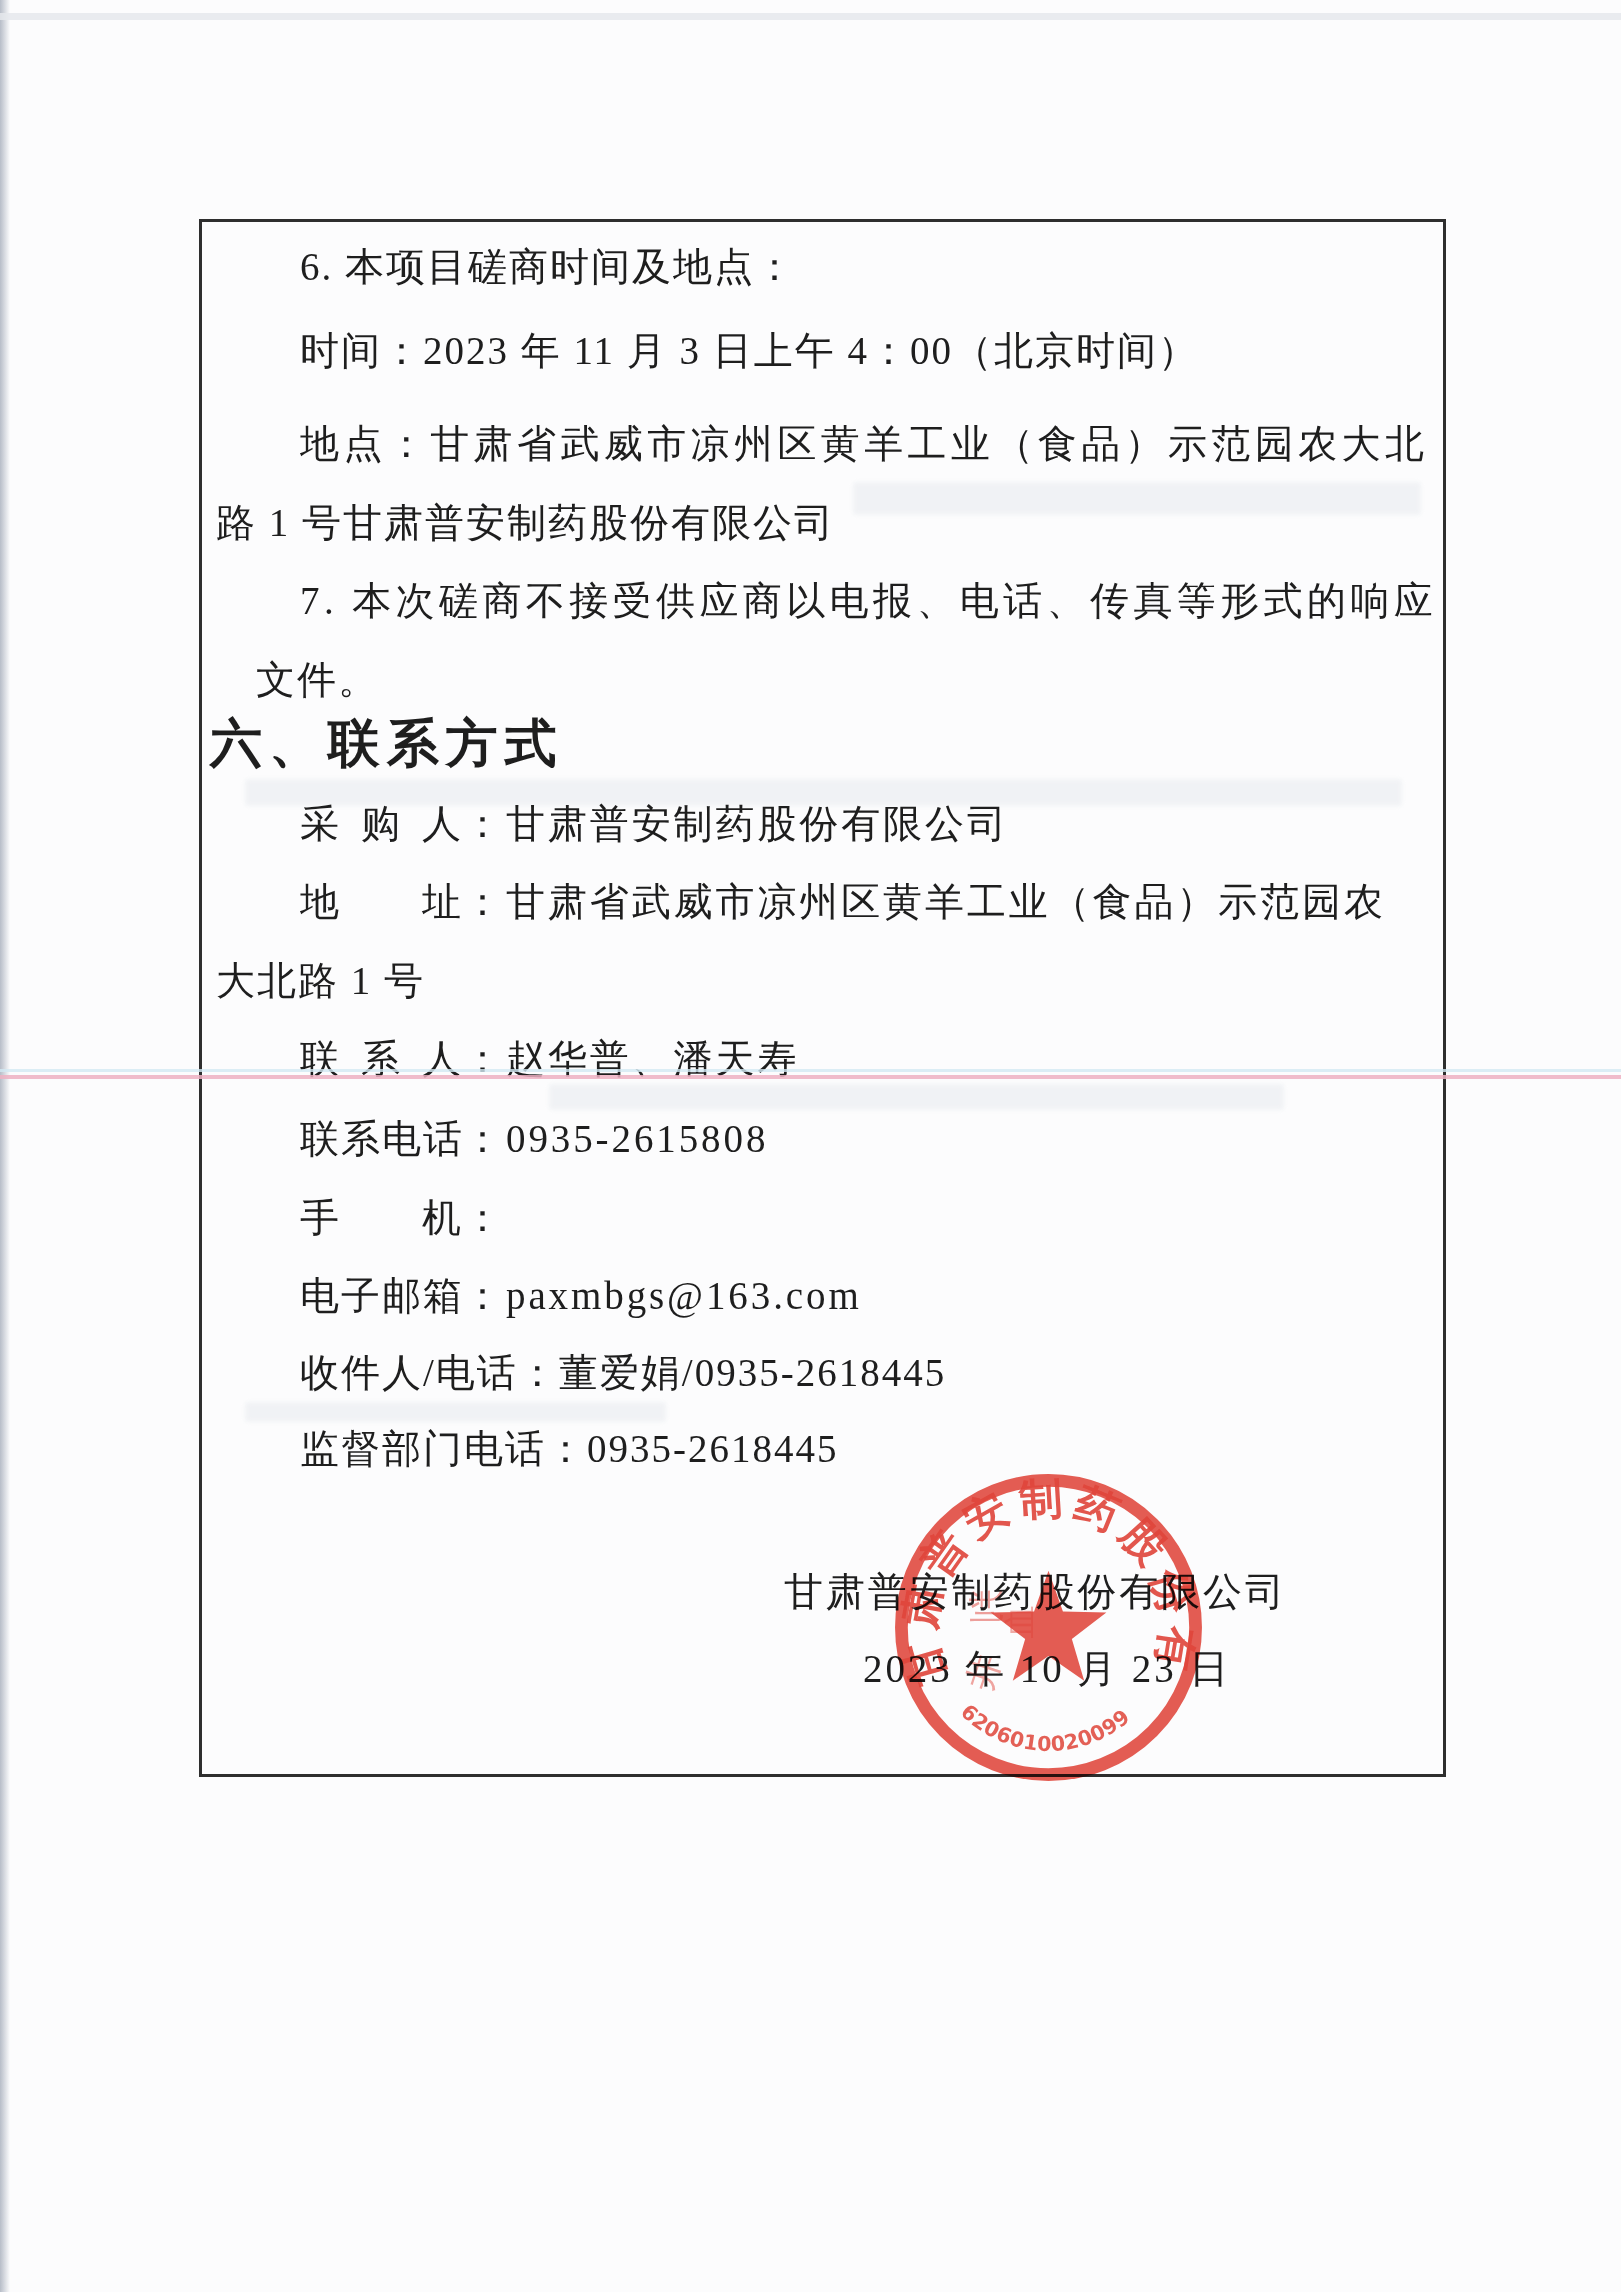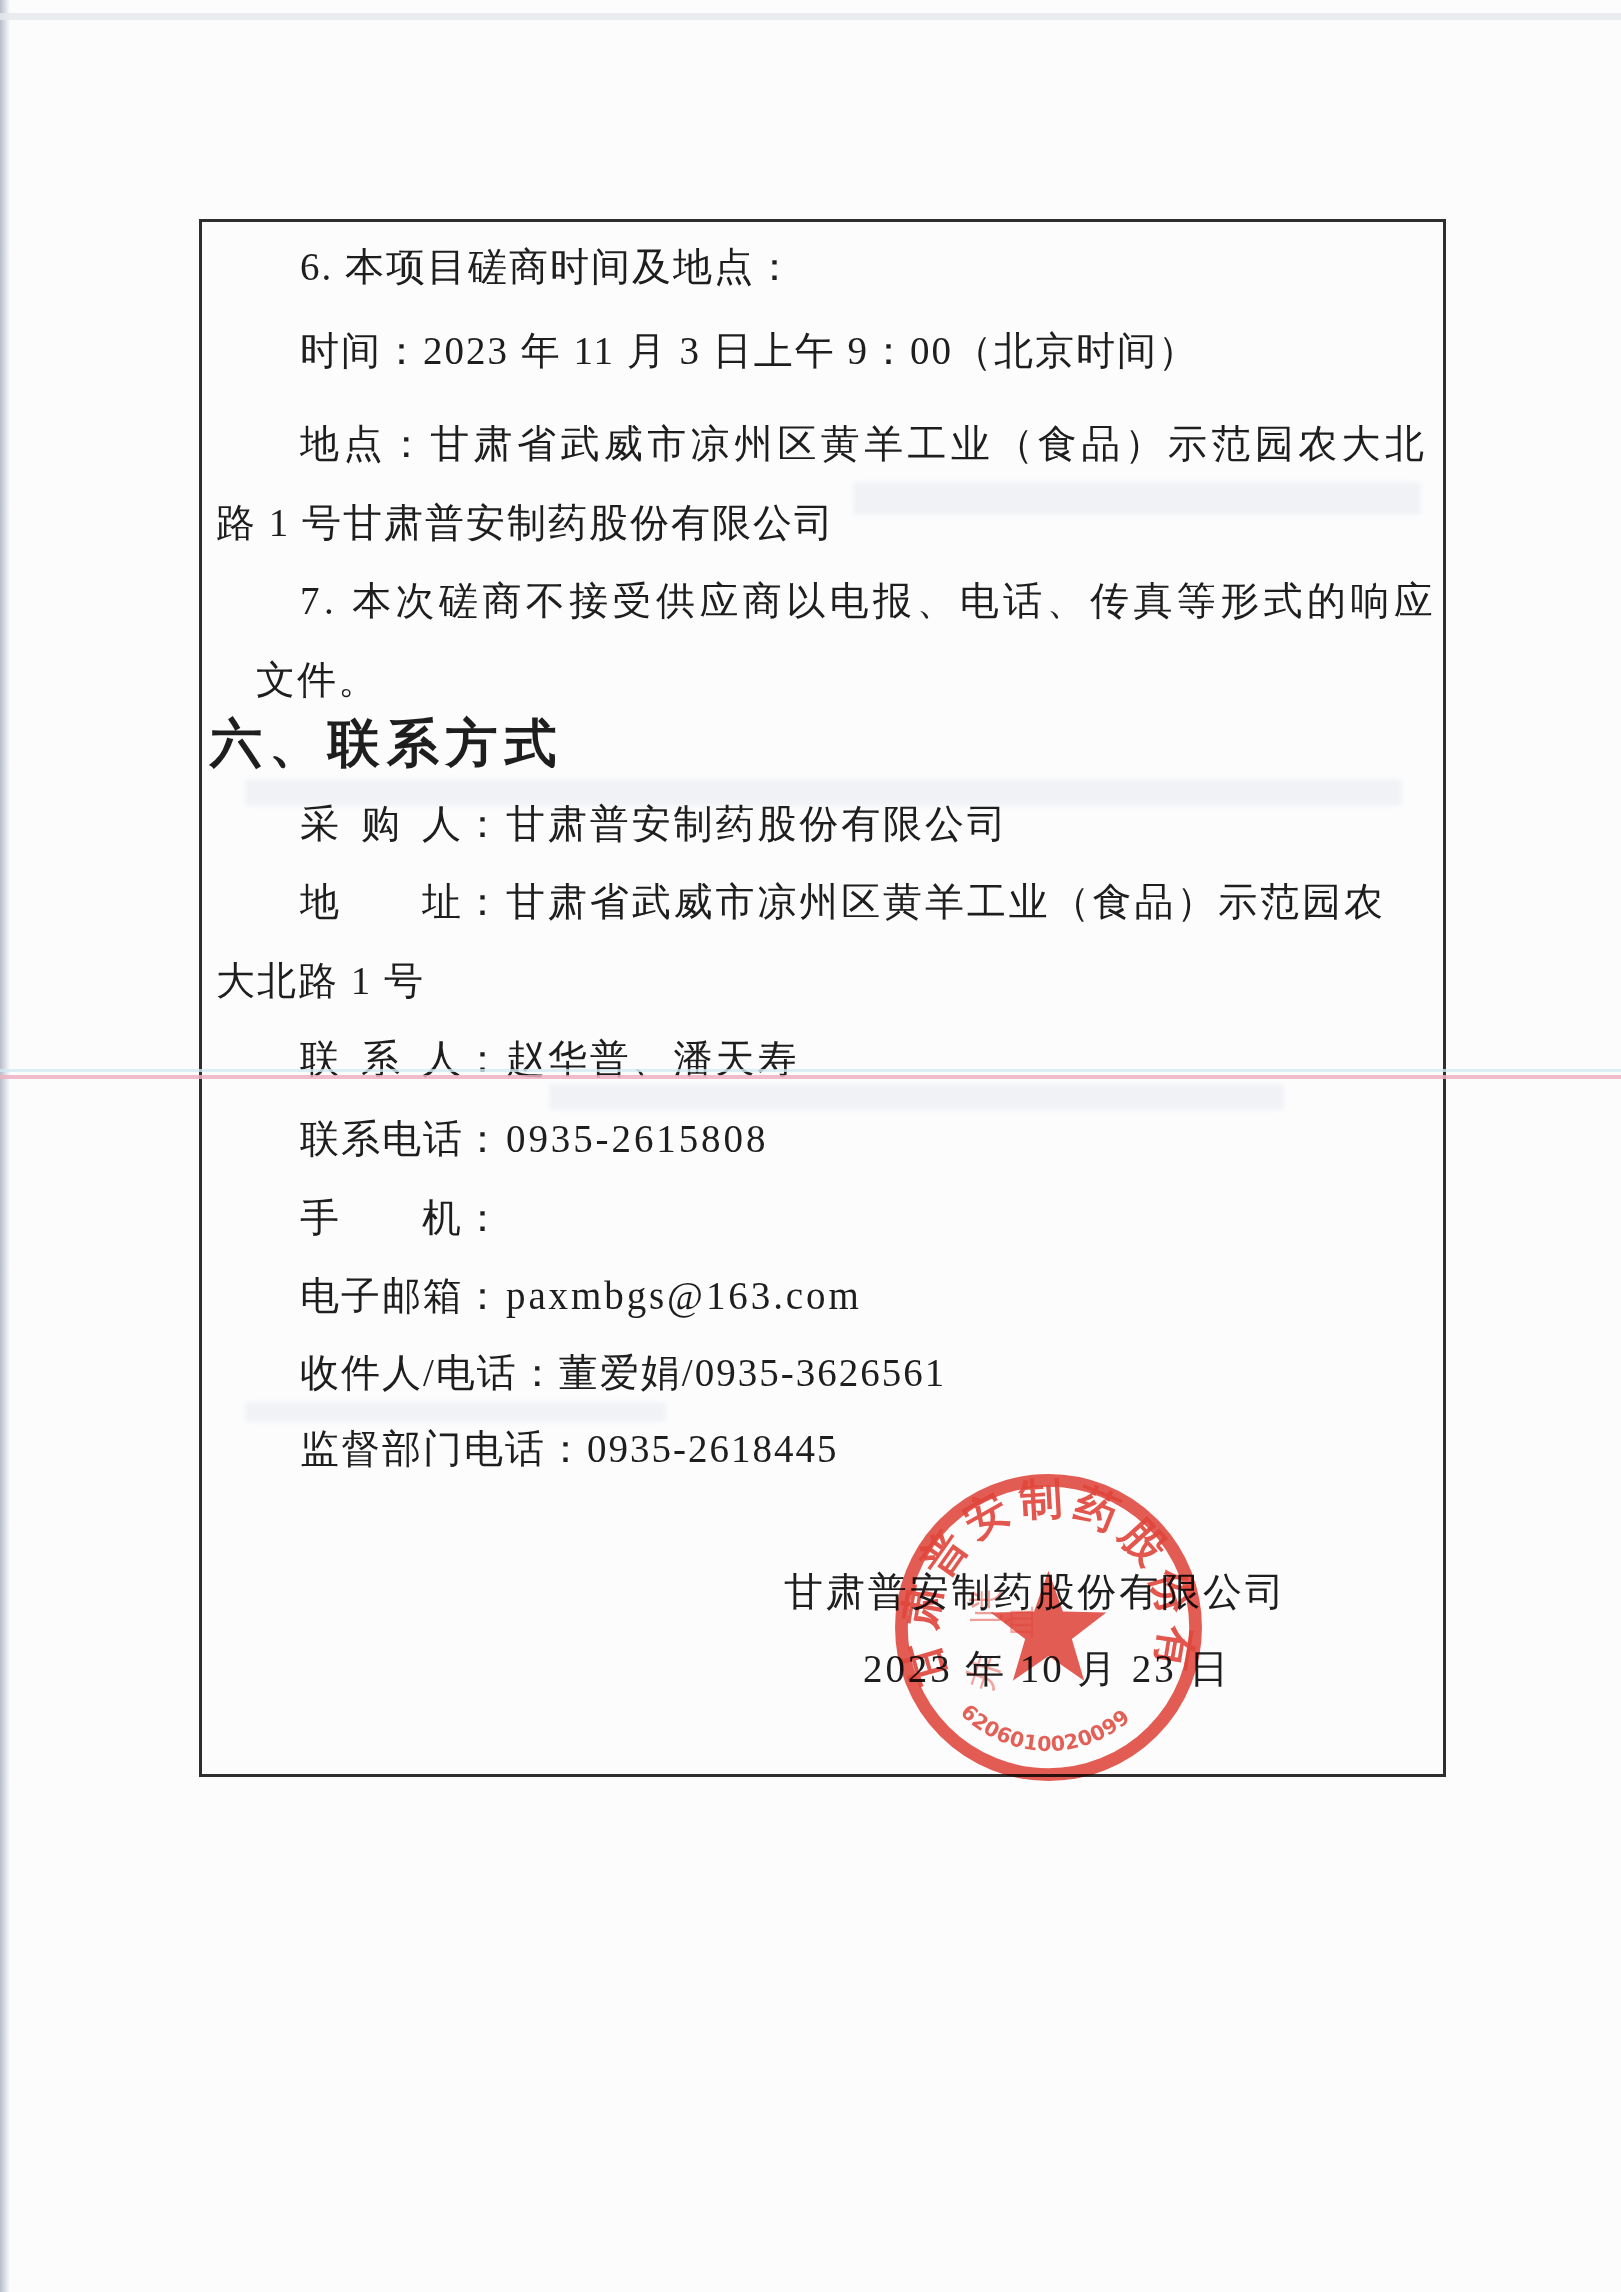--- a/index.html
+++ b/index.html
@@ -43,21 +43,21 @@
 <div class="edge-top"></div>
 
 <div class="ghost" style="left:853px;top:482px;width:568px;height:33px;"></div>
 <div class="ghost" style="left:245px;top:779px;width:1157px;height:27.4px;"></div>
 <div class="ghost" style="left:549px;top:1084px;width:735px;height:25.5px;"></div>
 <div class="ghost" style="left:245px;top:1402px;width:421px;height:19.6px;"></div>
 
 <div class="doc-border"></div>
 
 <div class="line" style="left:300px;top:243px;">6. 本项目磋商时间及地点：</div>
-<div class="line" style="left:300px;top:327px;">时间：2023 年 11 月 3 日上午 9：00（北京时间）</div>
+<div class="line" style="left:300px;top:327px;">时间：2023 年 11 月 3 日上午 4：00（北京时间）</div>
 <div class="line wide" style="left:300px;top:420px;">地点：甘肃省武威市凉州区黄羊工业（食品）示范园农大北</div>
 <div class="line" style="left:216px;top:499px;">路 1 号甘肃普安制药股份有限公司</div>
 
 <div class="line wide" style="left:300px;top:577px;">7. 本次磋商不接受供应商以电报、电话、传真等形式的响应</div>
 <div class="line" style="left:216px;top:656px;margin-left:40px;">文件。</div>
 
 <div class="line heading" style="left:210px;top:720px;">六、联系方式</div>
 
 <div class="line row" style="left:300px;top:800px;">
   <span class="slot"><span>采</span><span>购</span><span>人</span></span><span class="colon">：</span><span class="val">甘肃普安制药股份有限公司</span>
@@ -71,21 +71,21 @@
 </div>
 <div class="line row" style="left:300px;top:1115px;">
   <span class="slot"><span>联</span><span>系</span><span>电</span><span>话</span></span><span class="colon">：</span><span class="val">0935-2615808</span>
 </div>
 <div class="line row" style="left:300px;top:1194px;">
   <span class="slot"><span>手</span><span>机</span></span><span class="colon">：</span>
 </div>
 <div class="line row" style="left:300px;top:1272px;">
   <span class="slot"><span>电</span><span>子</span><span>邮</span><span>箱</span></span><span class="colon">：</span><span class="val">paxmbgs@163.com</span>
 </div>
-<div class="line" style="left:300px;top:1349px;">收件人/电话：董爱娟/0935-3626561</div>
+<div class="line" style="left:300px;top:1349px;">收件人/电话：董爱娟/0935-2618445</div>
 <div class="line" style="left:300px;top:1425px;">监督部门电话：0935-2618445</div>
 
 <div class="line sig" style="left:784px;top:1568px;">甘肃普安制药股份有限公司</div>
 <div class="line sig" style="left:863px;top:1645px;">2023 年 10 月 23 日</div>
 
 <div class="scan-cyan"></div>
 <div class="scan-pink"></div>
 
 <svg class="stamp" viewBox="0 0 360 360">
   <defs>

